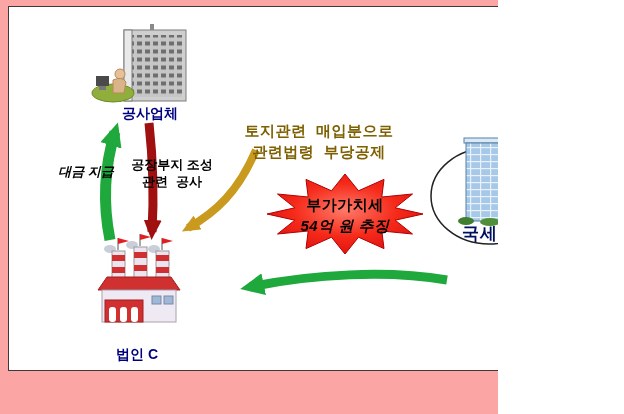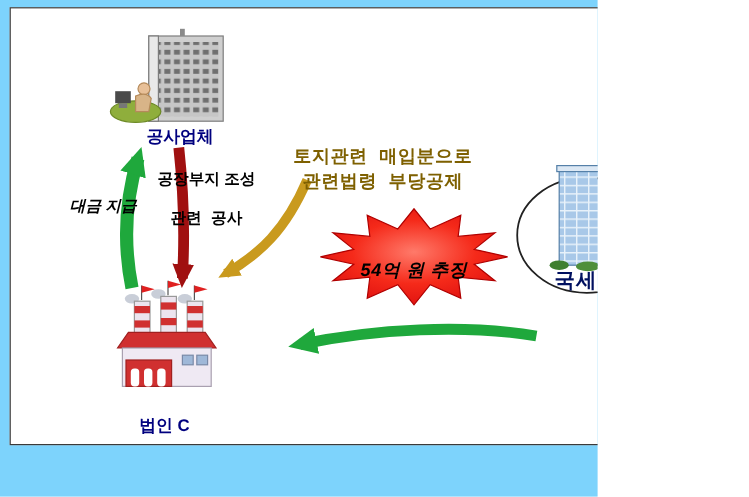--- a/index.html
+++ b/index.html
@@ -1,18 +1,18 @@
 <!DOCTYPE html>
 <html><head>
 <meta charset="utf-8">
 <style>
   * { margin:0; padding:0; box-sizing:border-box; }
   html,body { width:624px; height:414px; background:#fff;
     font-family:"Liberation Sans","DejaVu Sans",sans-serif; }
-  .page { position:relative; width:498px; height:414px; background:#7dd3fc; overflow:hidden; }
+  .page { position:relative; width:498px; height:414px; background:#fca5a5; overflow:hidden; }
   .frame { position:absolute; left:8px; top:6px; width:607px; height:365px;
     border:1px solid #3a3a3a; background:#fff; }
   svg.art { position:absolute; left:0; top:0; width:624px; height:414px; }
   .lbl { position:absolute; text-align:center; font-weight:bold; white-space:nowrap; line-height:1.15; }
   .navy { color:#00007f; font-size:14px; }
   .brown { color:#7e6000; font-size:15px; word-spacing:5px; letter-spacing:0.5px; }
   .blk { color:#000; font-size:13px; }
   .vat { color:#000; font-size:15px; letter-spacing:0.5px; }
   .nts { color:#001060; font-size:17px; letter-spacing:1px; }
   .footer { position:absolute; left:10px; top:382px; width:612px; color:#000;
@@ -112,23 +112,24 @@
     </g>
   </svg>
 
   <div class="lbl navy" style="left:112px; top:105px; width:76px;">공사업체</div>
 
   <div class="lbl brown" style="left:228px; top:122px; width:182px;">토지관련 매입분으로</div>
   <div class="lbl brown" style="left:228px; top:143px; width:182px;">관련법령 부당공제</div>
 
   <div class="lbl blk" style="left:56px; top:165px; width:60px;font-style:italic;">대금 지급</div>
 
-  <div class="lbl blk" style="left:127px; top:142px; width:90px;">공장부지 조성</div>
+  <div class="lbl blk" style="left:127px; top:158px; width:90px;">공장부지 조성</div>
   <div class="lbl blk" style="left:127px; top:176px; width:90px;font-family:Liberation Mono, monospace;">관련 공사</div>
 
+  <div class="lbl vat" style="left:295px; top:196px; width:100px;">부가가치세</div>
   <div class="lbl vat" style="left:288px; top:217px; width:114px;font-style:italic;">54억 원 추징</div>
 
   <div class="lbl nts" style="left:454px; top:224px; width:70px;">국세청</div>
 
   <div class="lbl navy" style="left:103px; top:346px; width:68px;">법인 C</div>
 
 
 </div>
 
 </body></html>

